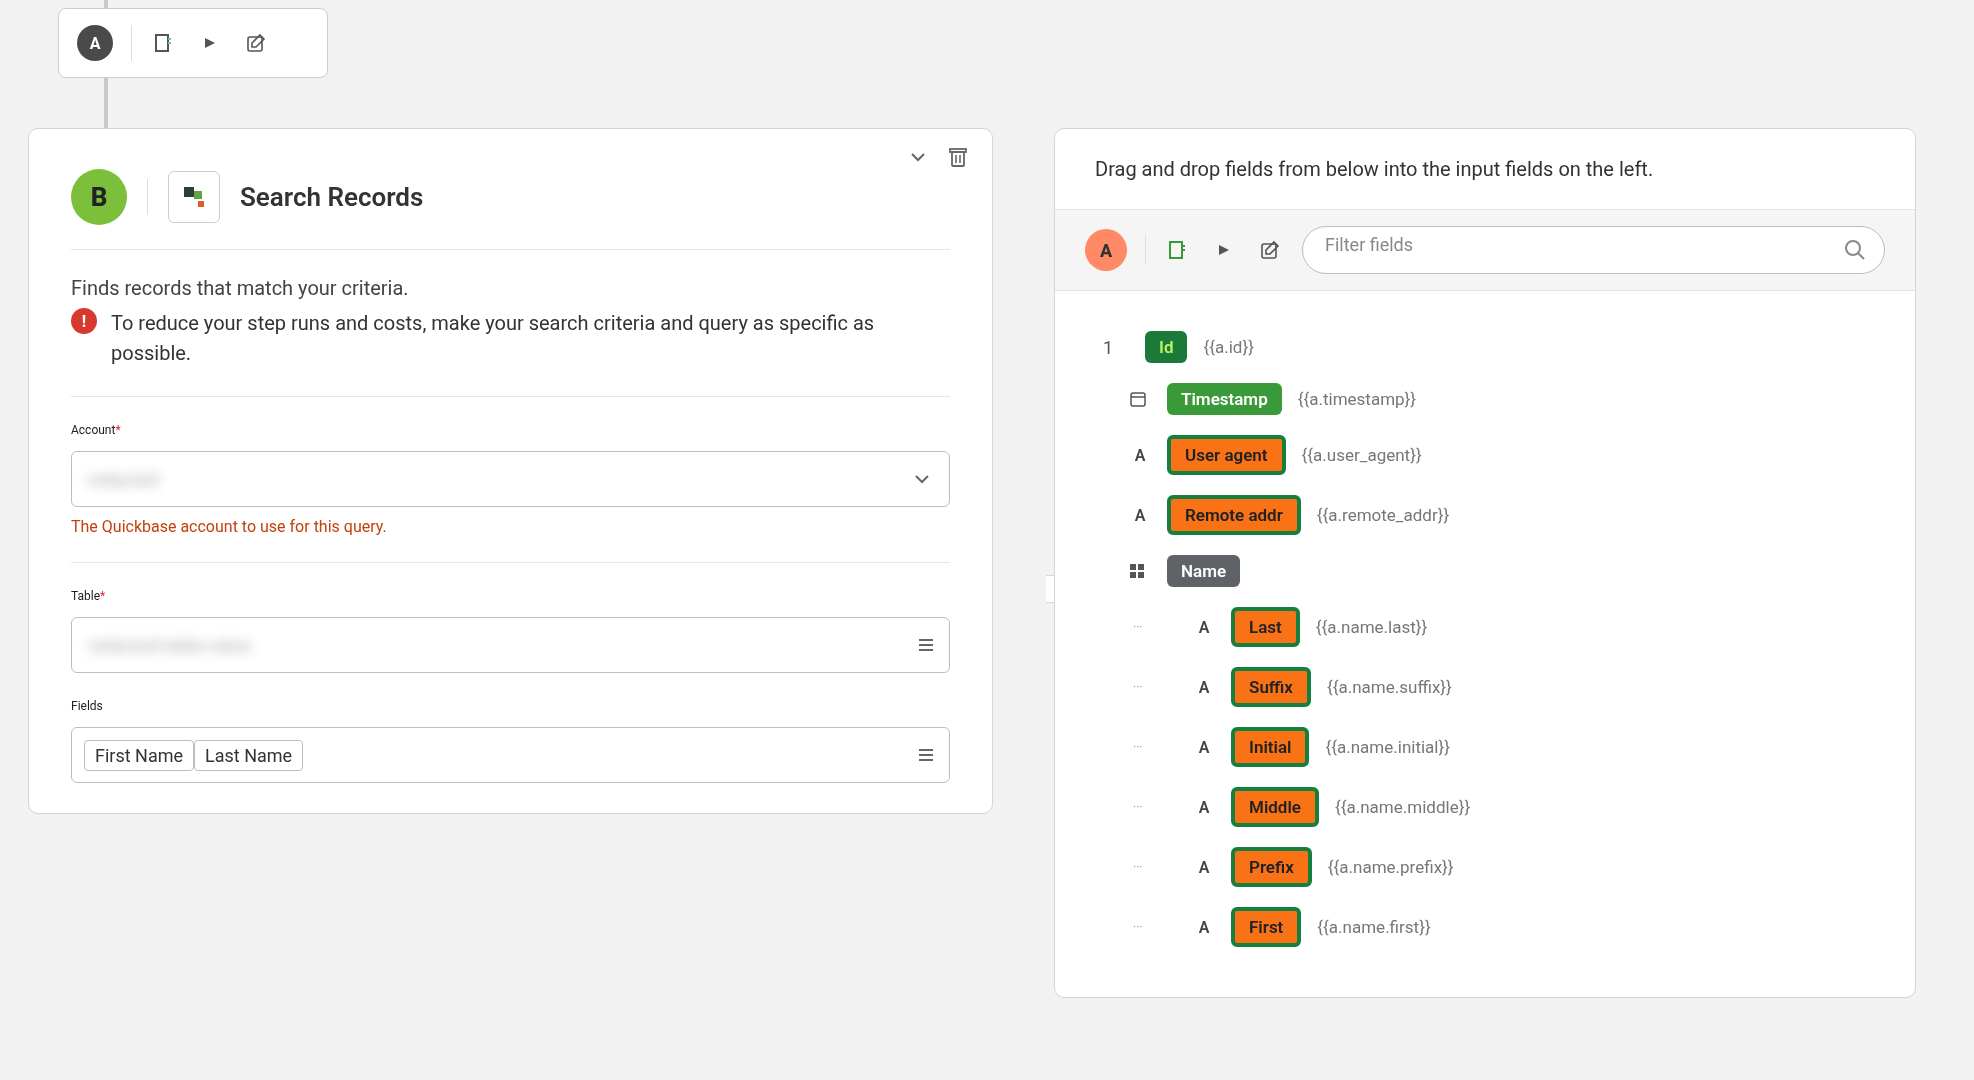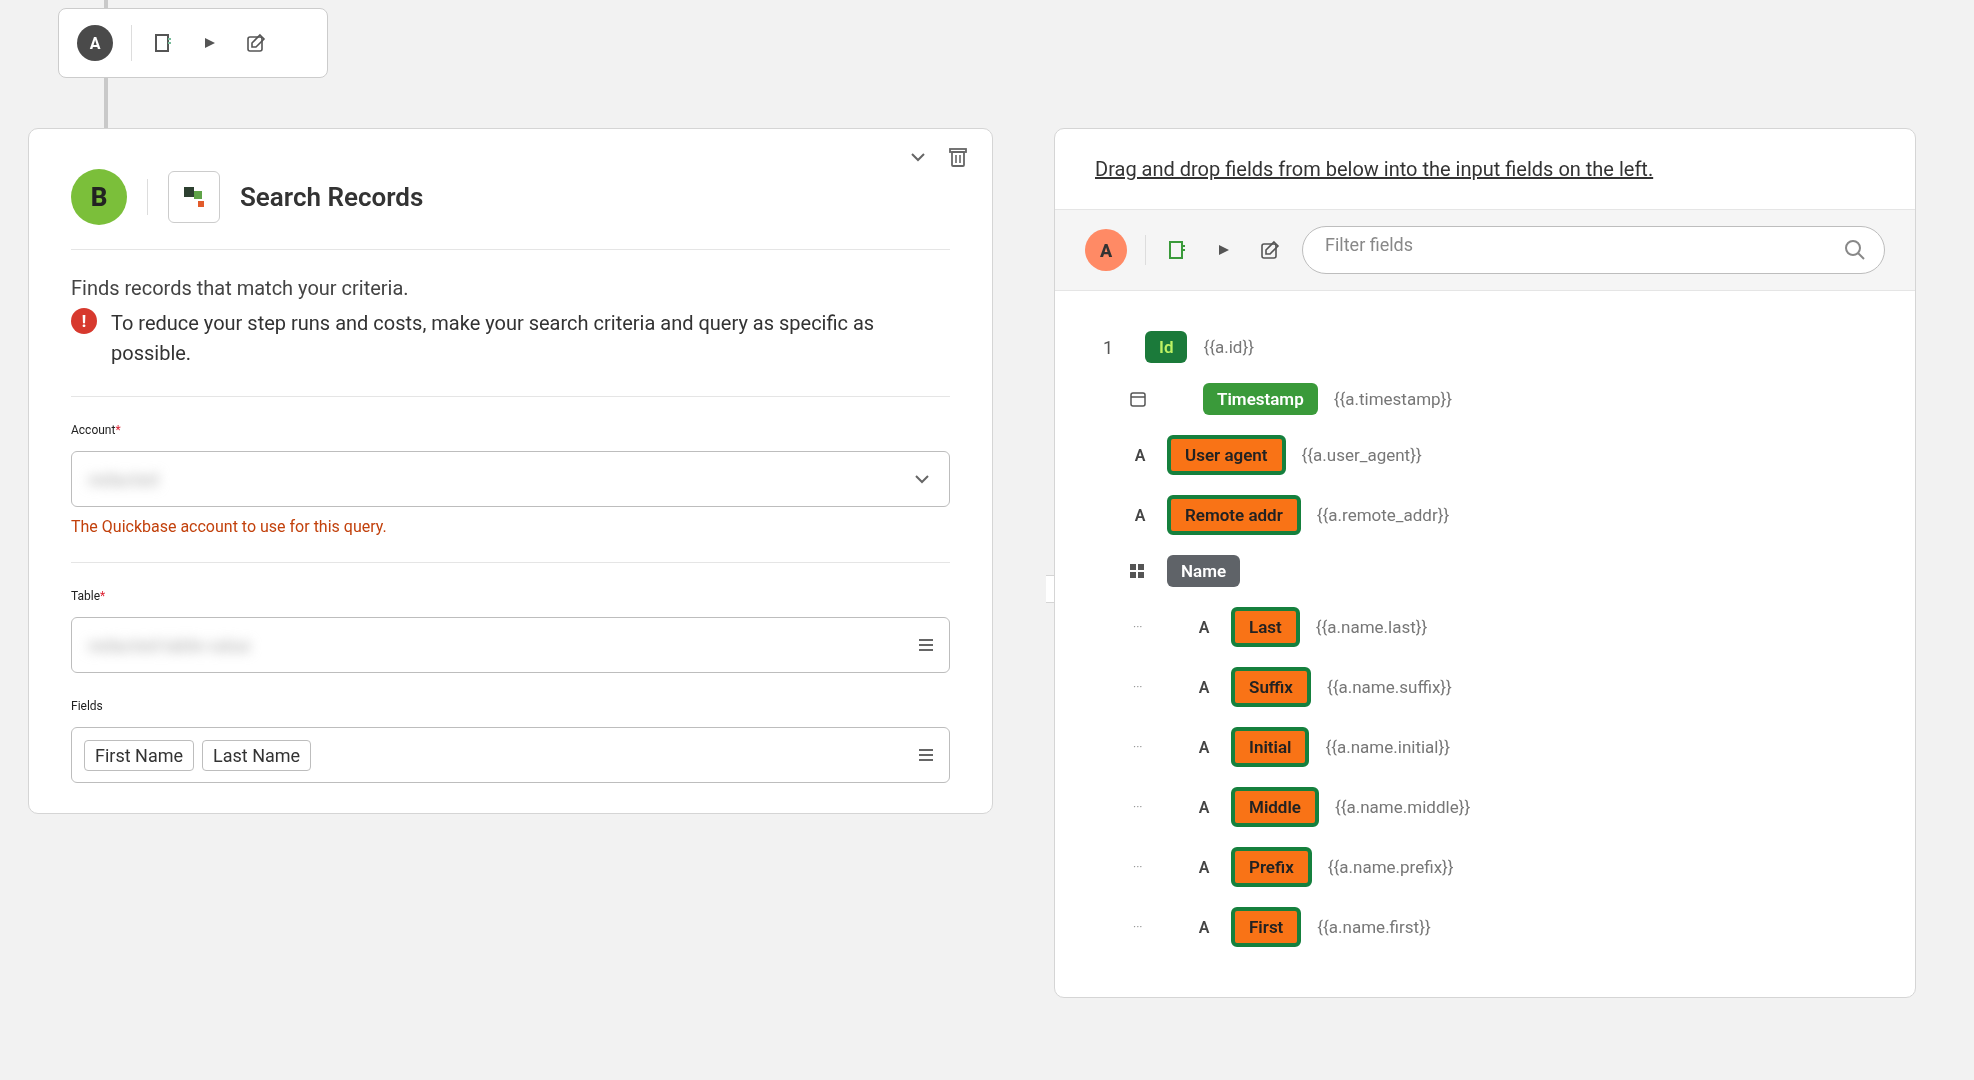--- a/index.html
+++ b/index.html
@@ -154,21 +154,21 @@
 .blurred {
   filter: blur(6px);
   color: #aaa;
 }
 .chips-input {
   width: 100%;
   min-height: 56px;
   border: 1px solid #bdbdbd;
   border-radius: 6px;
   background: #fff;
-  display: flex; align-items: center; gap: 8px;
+  display: flex; align-items: center; 
   padding: 8px 50px 8px 12px;
   position: relative;
 }
 .chip {
   border: 1px solid #bdbdbd;
   border-radius: 4px;
   padding: 4px 10px;
   font-size: 18px;
   background: #fff;
 }
@@ -180,21 +180,20 @@
   left: 1054px;
   width: 862px;
   background: #fff;
   border: 1px solid #d5d5d5;
   border-radius: 10px;
 }
 .rp-header {
   padding: 28px 40px;
   font-size: 20px;
   color: #333;
-  text-decoration: underline;
 }
 .rp-toolbar {
   border-top: 1px solid #e5e5e5;
   border-bottom: 1px solid #e5e5e5;
   background: #f5f5f5;
   padding: 16px 30px;
   display: flex; align-items: center; gap: 18px;
 }
 .badge-a-orange {
   width: 42px; height: 42px;
@@ -239,21 +238,21 @@
   width: 22px; text-align: center; color: #444; font-size: 16px;
 }
 .field-pill {
   border-radius: 6px;
   padding: 6px 14px;
   font-size: 17px;
   font-weight: 600;
   white-space: nowrap;
 }
 .pill-green-dark { background: #1b7a3a; color: #bef264; }
-.pill-green { background: #3a9a3a; color: #fff; margin-left: 36px; }
+.pill-green { background: #3a9a3a; color: #fff; }
 .pill-outline { background: #f97316; border: 4px solid #15803d; color: #222; }
 .pill-gray { background: #5f6368; color: #fff; text-align: right; }
 .field-expr {
   color: #777; font-size: 17px;
 }
 
 
 .svg { display:block; }
 
 

